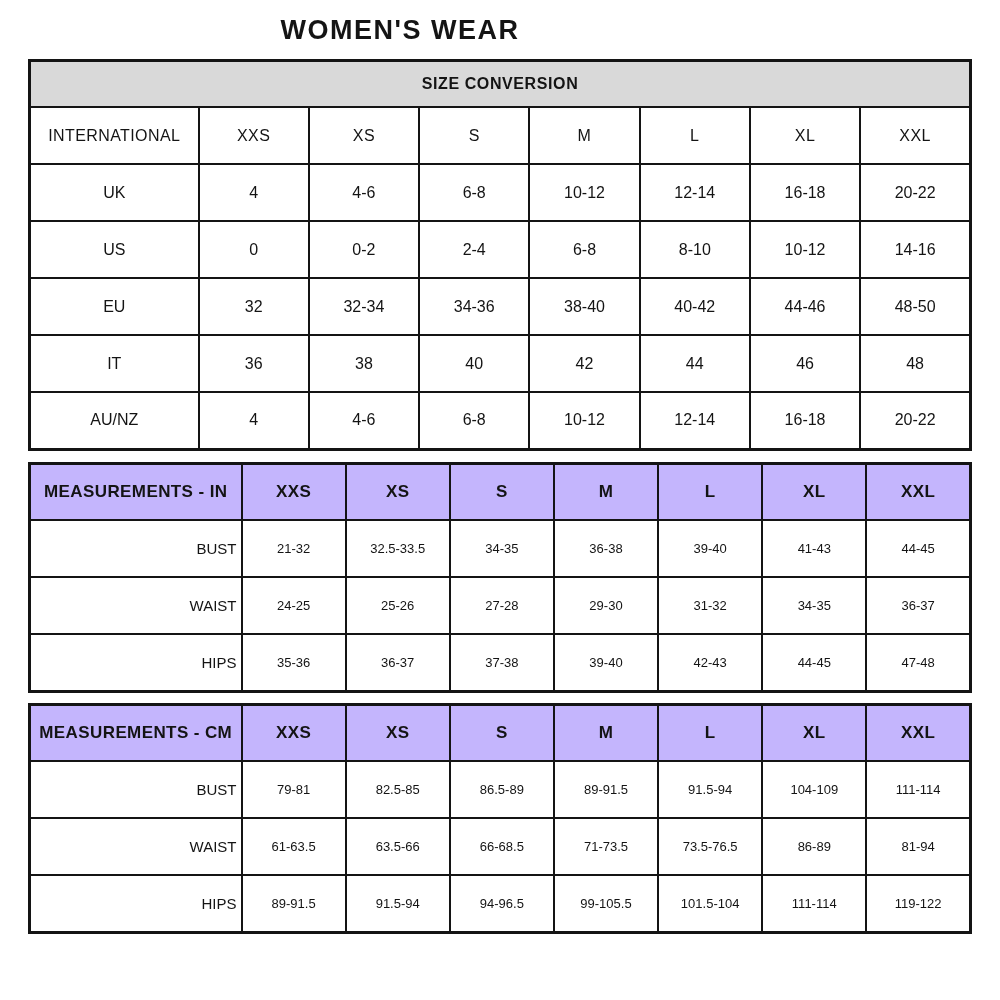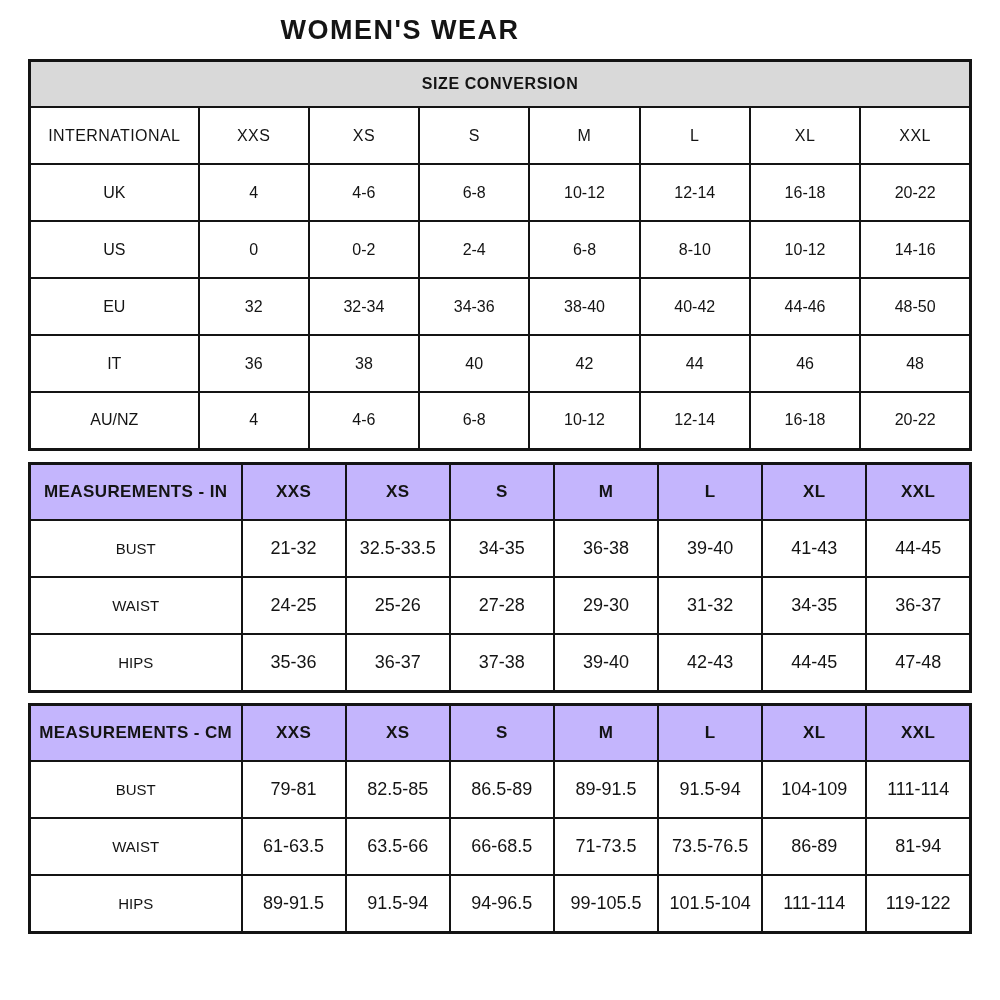--- a/index.html
+++ b/index.html
@@ -52,22 +52,22 @@
   #size-table .plain-header-row th { background: #ffffff; font-weight: 400; letter-spacing: 0.4px; text-align: center; }
   
   .meas { margin-bottom: 10px; }
   .meas tbody tr { height: 57px; }
   .meas .header-row th {
     background: #c4b5fd;
     font-size: 17px;
     font-weight: 700;
     letter-spacing: 0.4px;
   }
-  .meas .row-label { font-size: 15px; font-weight: 400; }
-  .meas .value-cell { font-size: 18px; }
+  .meas .row-label { font-size: 15px; font-weight: 400; text-align: right; }
+  .meas .value-cell { font-size: 13px; }
 </style>
 </head>
 <body>
 
 <div class="page">
 
   <h1 class="page-title">WOMEN'S WEAR</h1>
 
   <table id="size-table" class="sheet">
     <colgroup>

